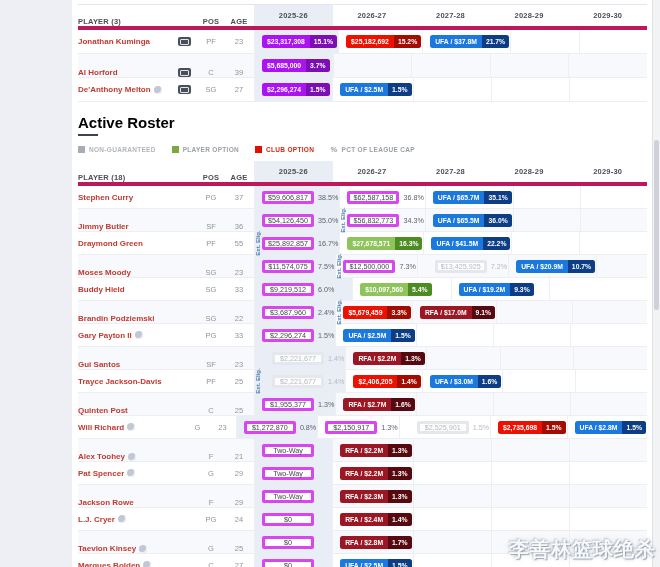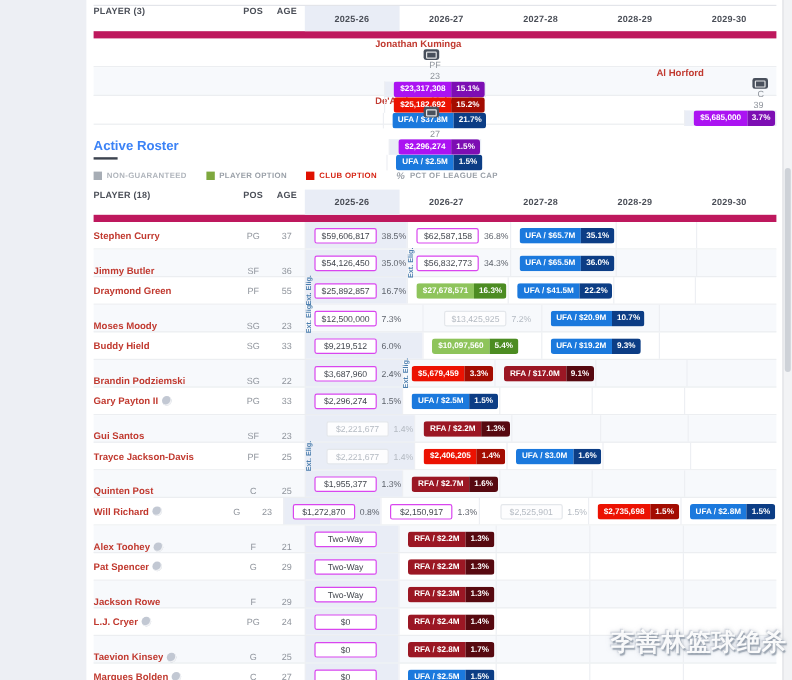--- a/index.html
+++ b/index.html
@@ -5,26 +5,26 @@
   html,body{margin:0;padding:0;}
   body{
     width:660px;height:567px;overflow:hidden;position:relative;
     background:#edeff4;font-family:"Liberation Sans",sans-serif;
     -webkit-font-smoothing:antialiased;
   }
   .panel{position:absolute;left:72px;top:0;width:581px;height:567px;
     background:#fff;box-sizing:border-box;padding:4px 6px 0 6px;}
 
   
-  .thead{display:flex;align-items:flex-start;height:21px;
-    border-bottom:6px solid #be185d;font-size:7.5px;font-weight:bold;
+  .thead{display:flex;align-items:flex-end;height:21px;
+    border-bottom:4px solid #be185d;font-size:7.5px;font-weight:bold;
     color:#4a4e57;letter-spacing:.2px;}
   .table-top .thead{border-top:1px solid #e3e5ea;}
   .trow{display:flex;align-items:center;height:22px;border-bottom:1px solid #eceef1;}
-  .table-top .trow{height:23px;flex-direction:column;}
+  .table-top .trow{height:23px;}
   .trow.even{background:#f7f9fc;align-items:flex-end;}
   .c-player-h{width:120px;}
   .c-player{width:100px;display:flex;align-items:center;}
   .c-icon{width:20px;display:flex;align-items:center;}
   .c-pos{width:26px;text-align:center;}
   .c-age{width:30px;text-align:center;}
   .c-season{flex:1 1 0;text-align:center;}
   .trow .c-season{display:flex;align-items:center;text-align:left;
     padding:0 1px 0 7px;position:relative;box-sizing:border-box;
     border-left:1px solid #edeff3;height:100%;}
@@ -35,53 +35,53 @@
 
   .pname{color:#c13a30;font-weight:bold;font-size:8px;text-decoration:none;cursor:pointer;
     white-space:nowrap;overflow:hidden;text-overflow:ellipsis;max-width:86px;display:inline-block;}
   .note-icon{width:8px;height:8px;border-radius:50%;background:#c2c8d3;margin-left:3px;
     display:inline-block;flex:0 0 auto;box-shadow:inset -1px -1px 0 rgba(255,255,255,.75);}
   .banknote{width:13px;height:9px;background:#49505c;border-radius:2px;display:inline-block;position:relative;}
   .banknote::before{content:"";position:absolute;top:1.5px;left:2px;right:2px;bottom:1.5px;
     border:1px solid rgba(255,255,255,.85);border-radius:1px;}
 
   .mbox{display:inline-flex;align-items:center;justify-content:center;
-    width:52px;height:13px;background:#fff;border:1px solid #d946ef;border-radius:2px;
+    width:52px;height:13px;background:#fff;border:3px solid #d946ef;border-radius:2px;
     font-size:7.2px;color:#42464e;box-sizing:border-box;flex:0 0 auto;white-space:nowrap;}
   .mbox.gray{color:#b4bac2;border-color:#e4e7eb;background:#fdfdfe;margin-left:10px;}
   .mpct{font-size:7.2px;color:#5d626b;margin-left:4px;white-space:nowrap;}
   .mpct.gray{color:#b4bac2;}
 
   .pill{display:inline-flex;height:13px;border-radius:2.5px;overflow:hidden;
     color:#fff;font-size:6.8px;font-weight:bold;flex:0 0 auto;white-space:nowrap;}
   .plabel{display:flex;align-items:center;padding:0 5px;}
   .ppct{display:flex;align-items:center;padding:0 4px;}
   .pill.purple .plabel{background:#ab13f2}.pill.purple .ppct{background:#7d0eb3}
   .pill.red .plabel{background:#ec1202}.pill.red .ppct{background:#a30c01}
   .pill.blue .plabel{background:#1b79dd}.pill.blue .ppct{background:#0c3d85}
   .pill.rfa .plabel{background:#9b1724}.pill.rfa .ppct{background:#570910}
   .pill.green .plabel{background:#8ec45b}.pill.green .ppct{background:#4c8c22}
 
   .ext{position:absolute;left:0;top:50%;transform:translateY(-50%) rotate(180deg);
     writing-mode:vertical-rl;font-size:6px;font-weight:bold;color:#4d7fae;
     line-height:1;white-space:nowrap;z-index:2;}
 
   .section-head{margin-top:12px;}
-  .sec-title{font-size:11px;font-weight:bold;color:#3b82f6;margin:0;}
+  .sec-title{font-size:15px;font-weight:bold;color:#000000;margin:0;}
   .title-bar{width:20px;height:2px;background:#3c434f;margin:3px 0 9px 0;}
   .legend{display:flex;align-items:center;gap:16px;margin-bottom:7px;}
   .legend-item{display:flex;align-items:center;font-size:6.5px;font-weight:bold;letter-spacing:.3px;}
   .sw{width:7px;height:7px;margin-right:4px;display:inline-block;}
   .pct-glyph{font-size:8px;font-weight:bold;color:#9aa0a8;margin-right:4px;font-style:italic;}
 
   .scrollbar{position:absolute;right:0;top:0;width:7px;height:567px;
     background:#f2f3f5;border-left:1px solid #dfe1e5;cursor:pointer;}
   .thumb{position:absolute;left:1px;top:140px;width:5px;height:170px;background:#ced2d8;border-radius:3px;}
 
-  .watermark{position:absolute;right:4px;bottom:18px;z-index:10;
+  .watermark{position:absolute;right:4px;bottom:4px;z-index:10;
     font-size:20px;font-weight:bold;letter-spacing:1px;
     color:rgba(255,255,255,.92);font-family:Liberation Serif, serif;
     text-shadow:1px 1px 1px rgba(140,150,165,.85),-1px -1px 1px rgba(175,182,195,.6),0 0 4px rgba(140,150,165,.55);}
 </style>
 </head>
 <body>
 
 <div class="panel">
   <div class="table table-top">
       <div class="thead">
@@ -282,20 +282,24 @@
         <span class="c-season cell"></span>
         <span class="c-season cell"></span>
       </div>
       <div class="trow even">
         <span class="c-player cell">
           <a class="pname">Moses Moody</a>
         </span>
         <span class="c-icon cell"></span>
         <span class="c-pos cell">SG</span>
         <span class="c-age cell">23</span>
+        <span class="c-season cell first-season">
+          <span class="mbox">$11,574,075</span>
+          <span class="mpct">7.5%</span>
+        </span>
         <span class="c-season cell">
           <span class="ext">Ext. Elig.</span>
           <span class="mbox">$12,500,000</span>
           <span class="mpct">7.3%</span>
         </span>
         <span class="c-season cell">
           <span class="mbox gray">$13,425,925</span>
           <span class="mpct gray">7.2%</span>
         </span>
         <span class="c-season cell">

